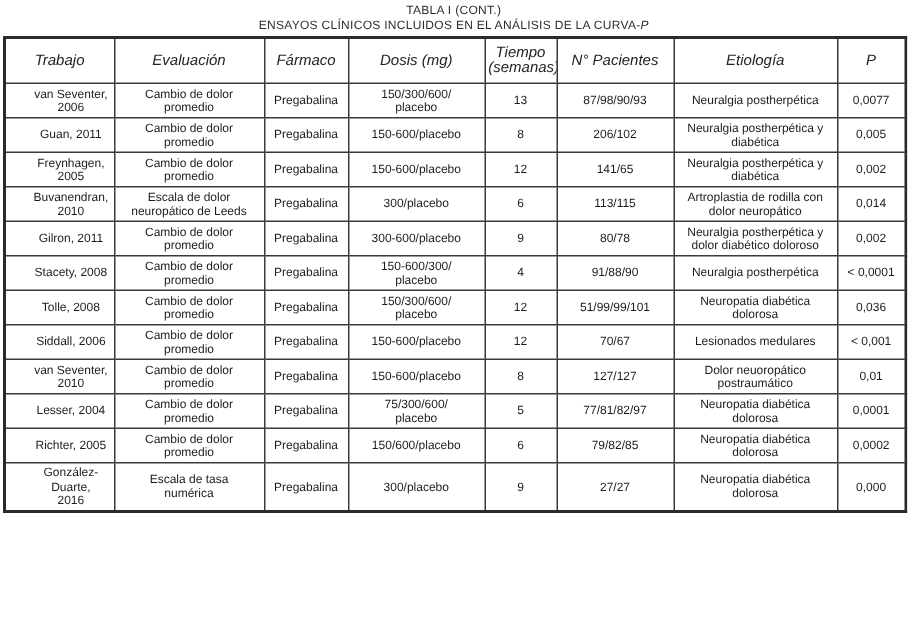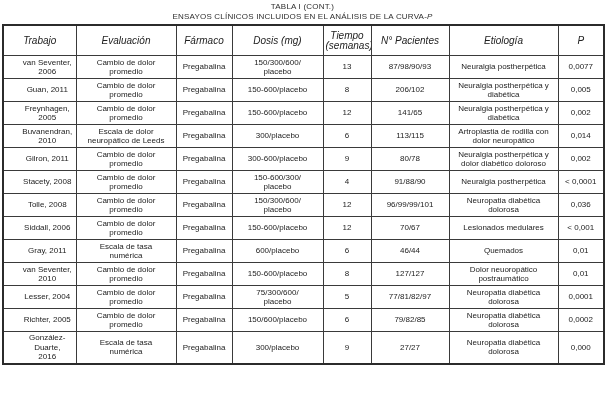--- a/index.html
+++ b/index.html
@@ -179,46 +179,35 @@
           <td class="col-7">&lt; 0,0001</td>
         </tr>
         <tr>
           <td class="col-0">Tolle, 2008</td>
           <td class="col-1">Cambio de dolor
 promedio</td>
           <td class="col-2">Pregabalina</td>
           <td class="col-3">150/300/600/
 placebo</td>
           <td class="col-4">12</td>
-          <td class="col-5">96/99/99/101</td>
+          <td class="col-5">51/99/99/101</td>
           <td class="col-6">Neuropatia diabética
 dolorosa</td>
           <td class="col-7">0,036</td>
         </tr>
         <tr>
           <td class="col-0">Siddall, 2006</td>
           <td class="col-1">Cambio de dolor
 promedio</td>
           <td class="col-2">Pregabalina</td>
           <td class="col-3">150-600/placebo</td>
           <td class="col-4">12</td>
           <td class="col-5">70/67</td>
           <td class="col-6">Lesionados medulares</td>
           <td class="col-7">&lt; 0,001</td>
-        </tr>
-        <tr>
-          <td class="col-0">Gray, 2011</td>
-          <td class="col-1">Escala de tasa
-numérica</td>
-          <td class="col-2">Pregabalina</td>
-          <td class="col-3">600/placebo</td>
-          <td class="col-4">6</td>
-          <td class="col-5">46/44</td>
-          <td class="col-6">Quemados</td>
-          <td class="col-7">0,01</td>
         </tr>
         <tr>
           <td class="col-0">van Seventer,
 2010</td>
           <td class="col-1">Cambio de dolor
 promedio</td>
           <td class="col-2">Pregabalina</td>
           <td class="col-3">150-600/placebo</td>
           <td class="col-4">8</td>
           <td class="col-5">127/127</td>

